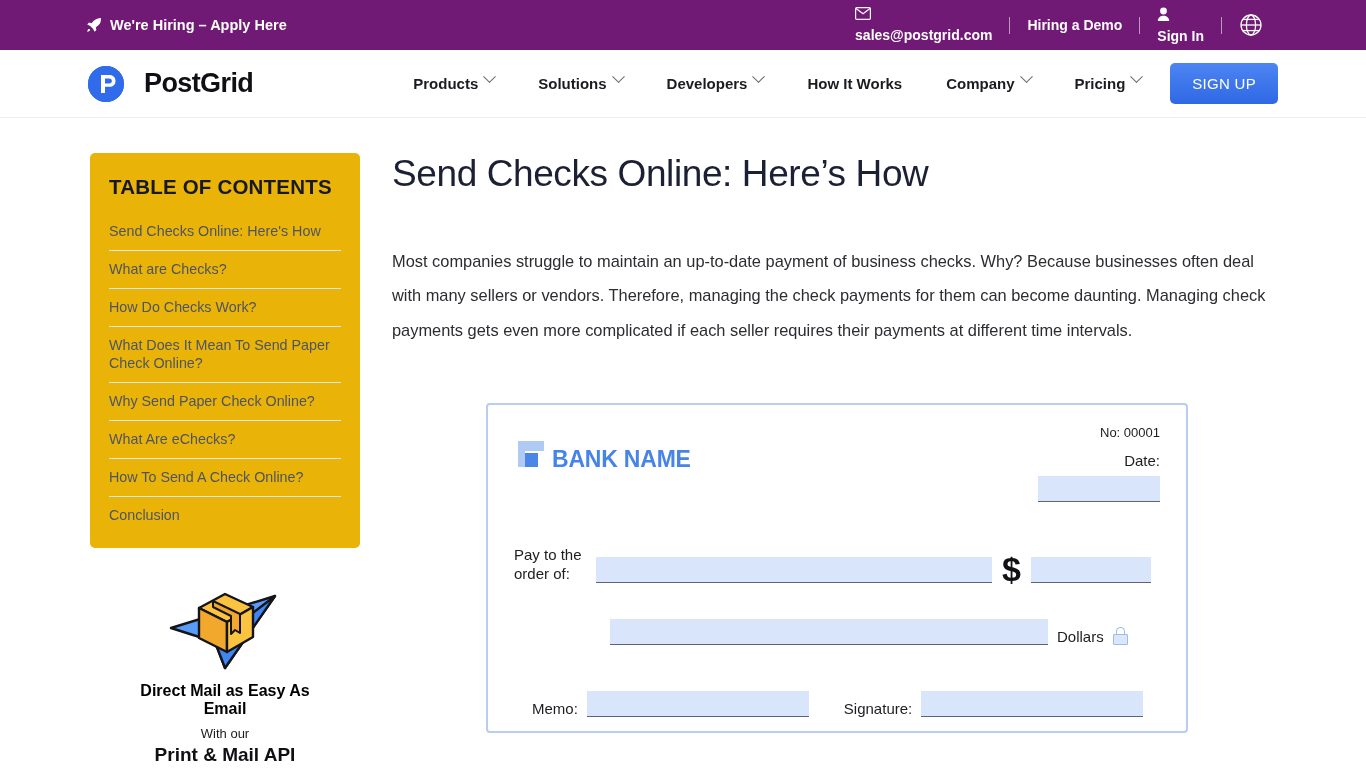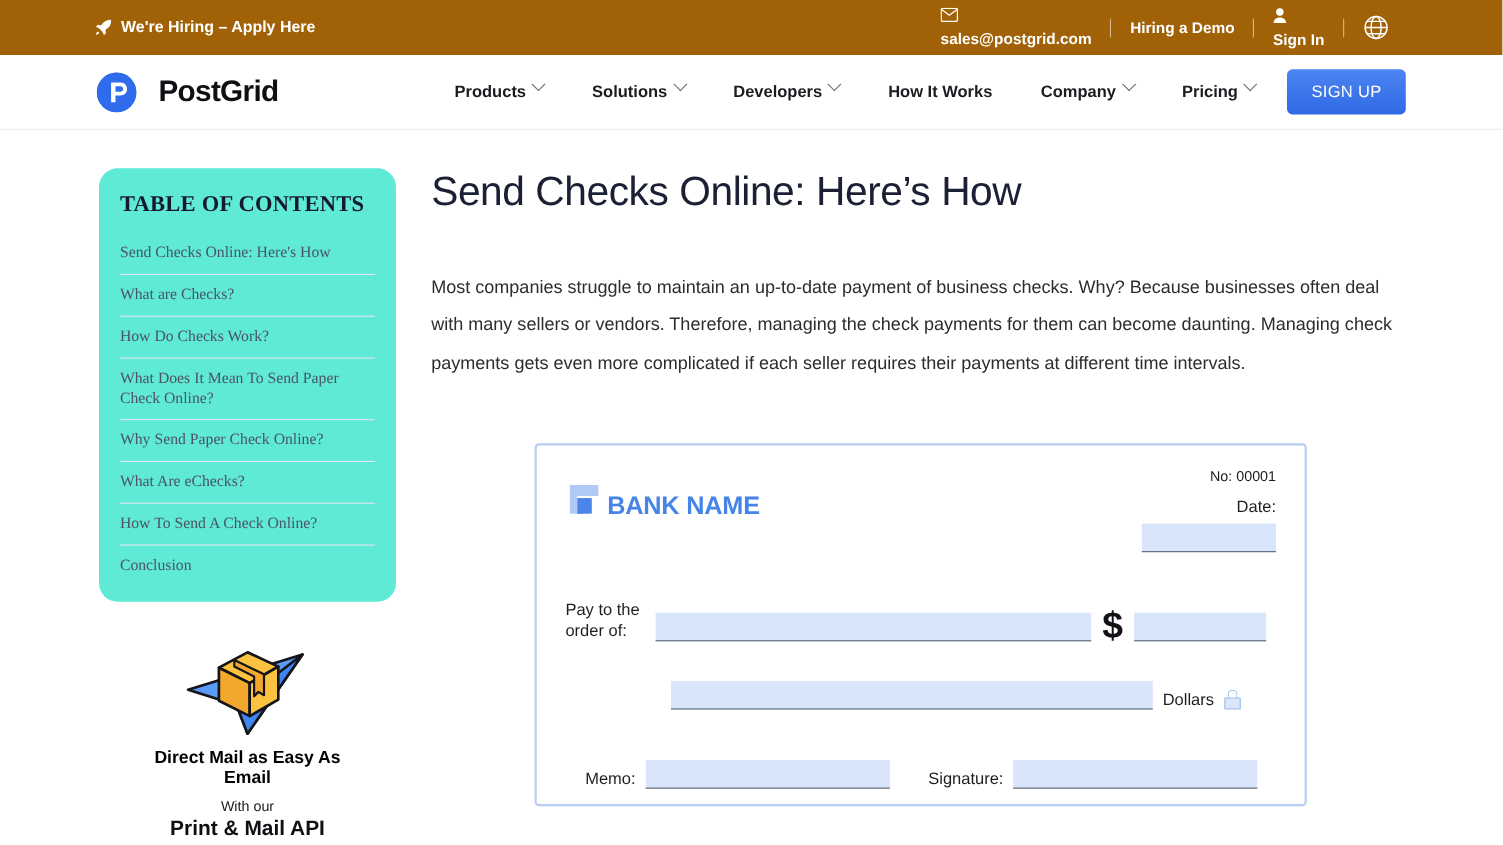--- a/index.html
+++ b/index.html
@@ -7,21 +7,21 @@
     width: 1366px;
     height: 768px;
     overflow: hidden;
     font-family: "Liberation Sans", sans-serif;
     background: #ffffff;
   }
 
   
   .topbar {
     height: 50px;
-    background: #a16207;
+    background: #701a75;
     display: flex;
     align-items: center;
     padding: 0 20px 0 86px;
     color: #ffffff;
   }
   .hiring {
     display: flex;
     align-items: center;
     gap: 8px;
     font-size: 14.5px;
@@ -123,24 +123,23 @@
     display: flex;
     padding: 35px 0 0 0;
     height: calc(768px - 118px);
   }
   .sidebar {
     width: 270px;
     margin-left: 90px;
     flex-shrink: 0;
   }
   .toc {
-    background: #5eead4;
-    border-radius: 17px;
+    background: #eab308;
+    border-radius: 5px;
     padding: 22px 19px 14px 19px;
-    font-family: Liberation Serif, serif;
   }
   .toc-title {
     font-size: 20.5px;
     font-weight: bold;
     color: #16182b;
     letter-spacing: 0.2px;
     margin-bottom: 14px;
   }
   .toc-link {
     display: block;

